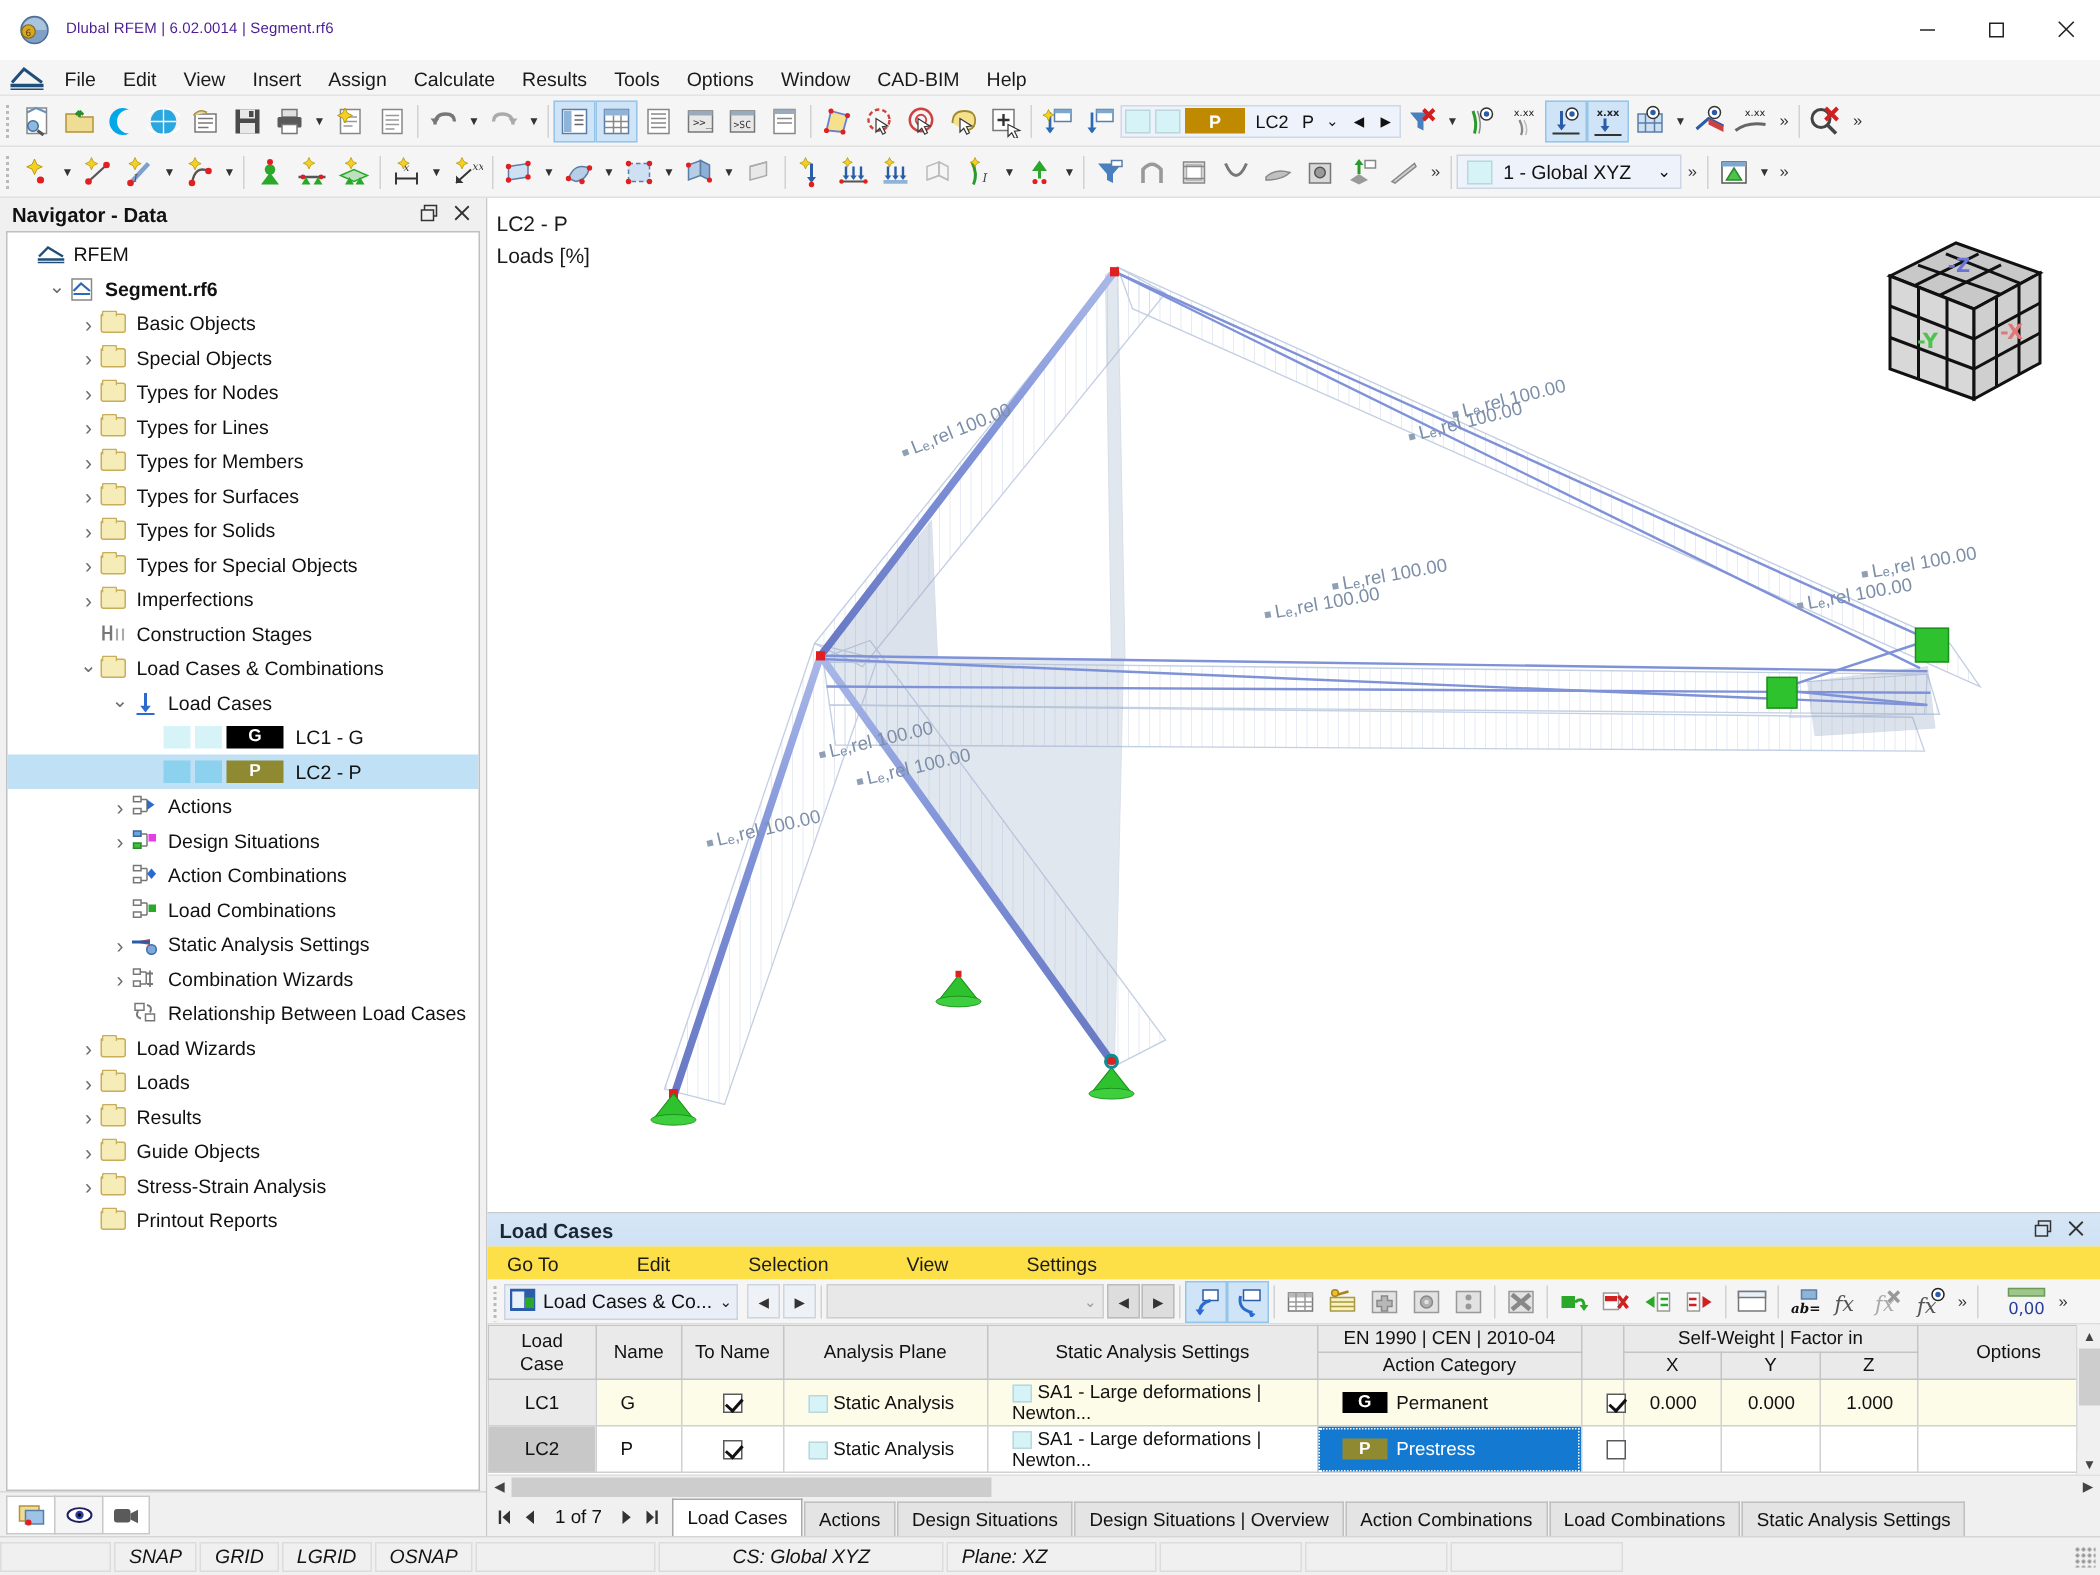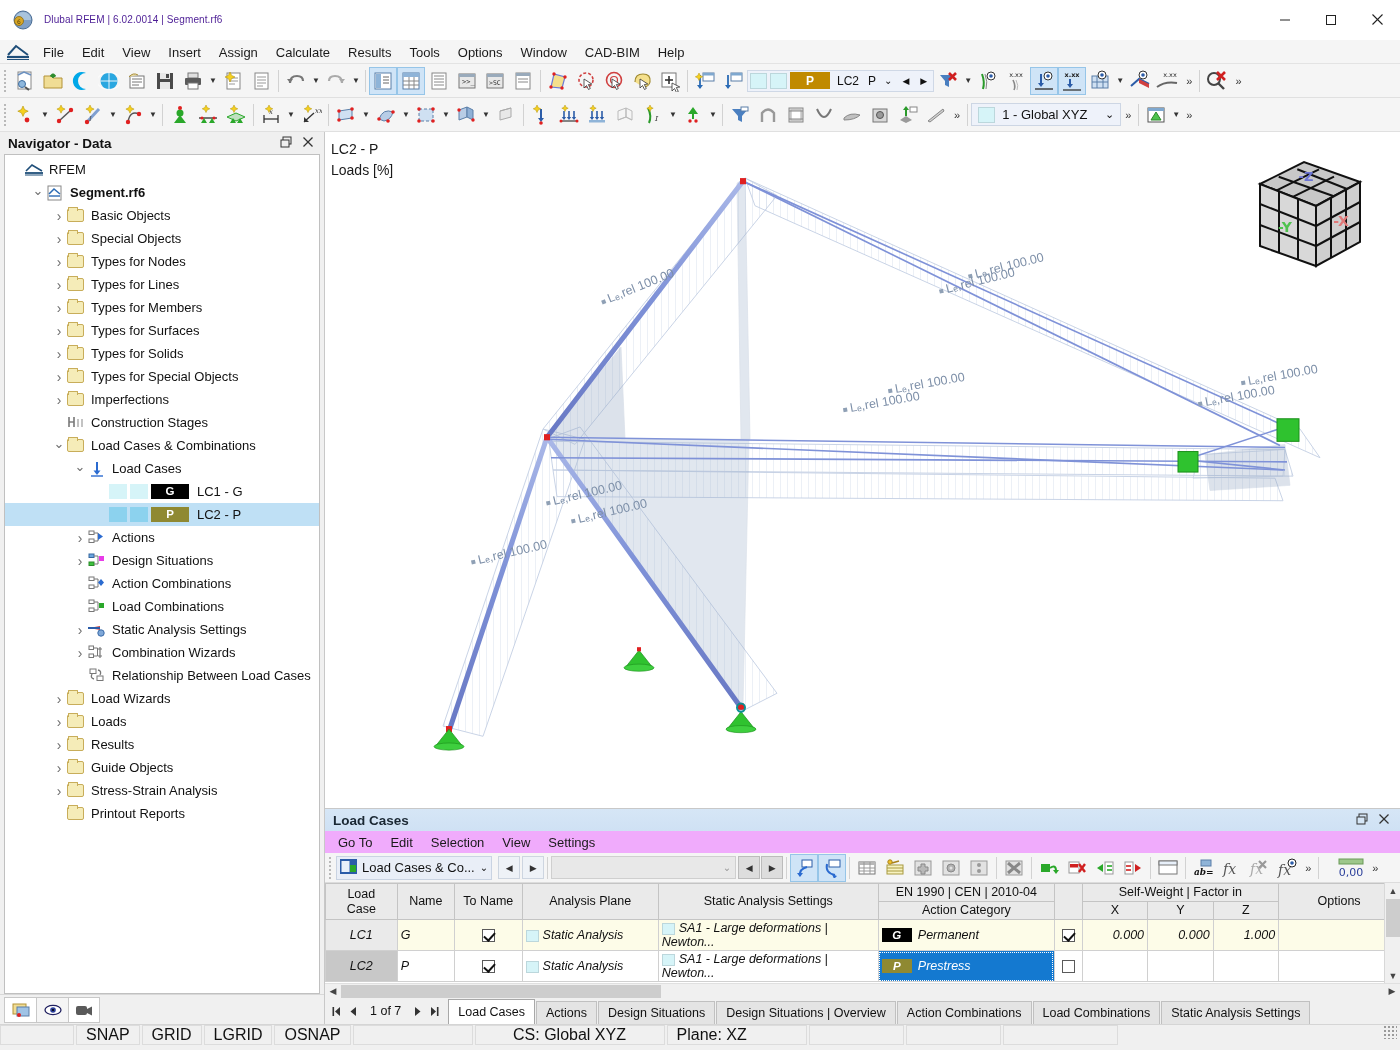--- a/index.html
+++ b/index.html
@@ -61,31 +61,31 @@
 
   
   .work { flex:1 1 auto; display:flex; flex-direction:column; min-width:0;}
   .viewport { flex:1 1 auto; background:#fff; position:relative; overflow:hidden; border-bottom:1px solid #c8c8c8;}
   .vp-label { position:absolute; left:6px; top:7px; font-size:14px; color:#1a1a1a; line-height:21px;}
 
   
   .tablepanel { height:215px; flex:0 0 215px; display:flex; flex-direction:column; background:#f0f0f0;}
   .tp-title { height:22px; background:linear-gradient(#d6e6f6,#cfe1f4); display:flex; align-items:center; padding:0 4px 0 8px; font-weight:bold; font-size:13.5px; color:#1a2733;}
   .tp-title .nav-hdr-btns{ margin-left:auto;}
-  .tp-menu { height:22px; display:flex; align-items:flex-start; background:#f0abfc; padding-left:4px;}
+  .tp-menu { height:22px; display:flex; align-items:flex-start; background:#fde047; padding-left:4px;gap:34px;}
   .tp-menu .menu-item{ font-size:13px;}
   .tp-toolbar { height:30px; display:flex; align-items:center; background:#f5f5f5; border-bottom:1px solid #dcdcdc; overflow:hidden;}
   .tp-combo { height:24px; background:#e9eef7; border:1px solid #c9d3e2; display:flex; align-items:center; gap:5px; padding:0 3px; font-size:13px; flex:0 0 auto;}
   .tp-blank { height:23px; width:185px; background:#e8e8e8; border:1px solid #cfcfcf; flex:0 0 auto;}
   .arrbtn { width:22px; height:23px; background:#ddd; border:1px solid #bbb; display:flex; align-items:center; justify-content:center; font-size:9px; color:#333; flex:0 0 auto;}
 
   table.grid { border-collapse:collapse; width:100%; font-size:12.5px; table-layout:fixed;}
   .grid-wrap { flex:1 1 auto; background:#fff; overflow:hidden; position:relative;}
   table.grid th { background:#eaeaea; border:1px solid #c4c4c4; font-weight:normal; padding:1px 2px; line-height:15px; text-align:center; vertical-align:middle;}
-  table.grid td { border:1px solid #d0d0d0; padding:1px 3px; height:19px; background:#fff;font-style:italic;}
+  table.grid td { border:1px solid #d0d0d0; padding:1px 16px; height:19px; background:#fff;}
   tr.r1 td { background:#fdfce8;}
   tr.r2 td { background:#fff;}
   td.rowhdr { background:#eaeaea !important; text-align:center; border:1px solid #c4c4c4;}
   tr.r2 td.rowhdr { background:#c8c8c8 !important;}
   .cb { width:13px; height:13px; border:1px solid #5a5a5a; background:#fff; display:inline-block; position:relative; vertical-align:middle;}
   .cb.on:after { content:""; position:absolute; left:3px; top:0px; width:5px; height:9px; border:solid #111; border-width:0 2px 2px 0; transform:rotate(42deg);}
   .cellsw { width:13px; height:12px; background:#d6f4f8; border:1px solid #bcd7dc; display:inline-block; vertical-align:middle; margin-right:4px;}
   .gbadge { display:inline-block; width:30px; text-align:center; background:#000; color:#fff; font-size:11.5px; font-weight:bold; margin-right:6px; vertical-align:middle; line-height:14px;}
   .pbadge { display:inline-block; width:30px; text-align:center; background:#8f8932; color:#fff; font-size:11.5px; font-weight:bold; margin-right:6px; vertical-align:middle; line-height:14px;}
   td.selcell { background:#1479d0 !important; color:#fff; outline:1px dotted #fff; outline-offset:-2px;}
@@ -98,21 +98,21 @@
   .hsb { width:16px; height:15px; display:flex; align-items:center; justify-content:center; font-size:9px; color:#444;}
   .hthumb { position:absolute; left:16px; top:1px; width:320px; height:13px; background:#cdcdcd;}
 
   .tabbar { height:26px; display:flex; align-items:flex-end; background:#f0f0f0; padding-left:4px; gap:0; flex:0 0 auto;}
   .pager { display:flex; align-items:center; gap:2px; height:26px; padding-right:6px;}
   .pgbtn { width:15px; height:22px; display:flex; align-items:center; justify-content:center; font-size:10px; color:#333;}
   .pginfo { font-size:12.5px; padding:0 7px;}
   .tab { height:23px; padding:0 9px; display:flex; align-items:center; font-size:12.5px; background:#e4e4e4; border:1px solid #c0c0c0; border-bottom:none; margin-right:1px;}
   .tab.active { background:#fff; height:25px; border-color:#a8a8a8;}
 
-  .statusbar { height:26px; flex:0 0 26px; display:flex; align-items:flex-start; background:#f0f0f0; border-top:1px solid #d5d5d5; font-size:16px;}
+  .statusbar { height:26px; flex:0 0 26px; display:flex; align-items:center; background:#f0f0f0; border-top:1px solid #d5d5d5; font-size:13px;font-style:italic;}
   .sb-cell { height:20px; display:flex; align-items:center; padding:0 9px; border:1px solid #dcdcdc; background:#f0f0f0; margin-right:2px;}
   .sb-flat { height:20px; display:flex; align-items:center; justify-content:center; border:1px solid #dcdcdc; background:#f0f0f0; margin-right:2px;}
   .grip-corner{ margin-left:auto; width:14px; height:14px; margin-right:3px;
      background-image:radial-gradient(#9a9a9a 40%, transparent 41%);
      background-size:4px 4px;}
 </style>
 </head>
 <body>
 
 <div class="app">

